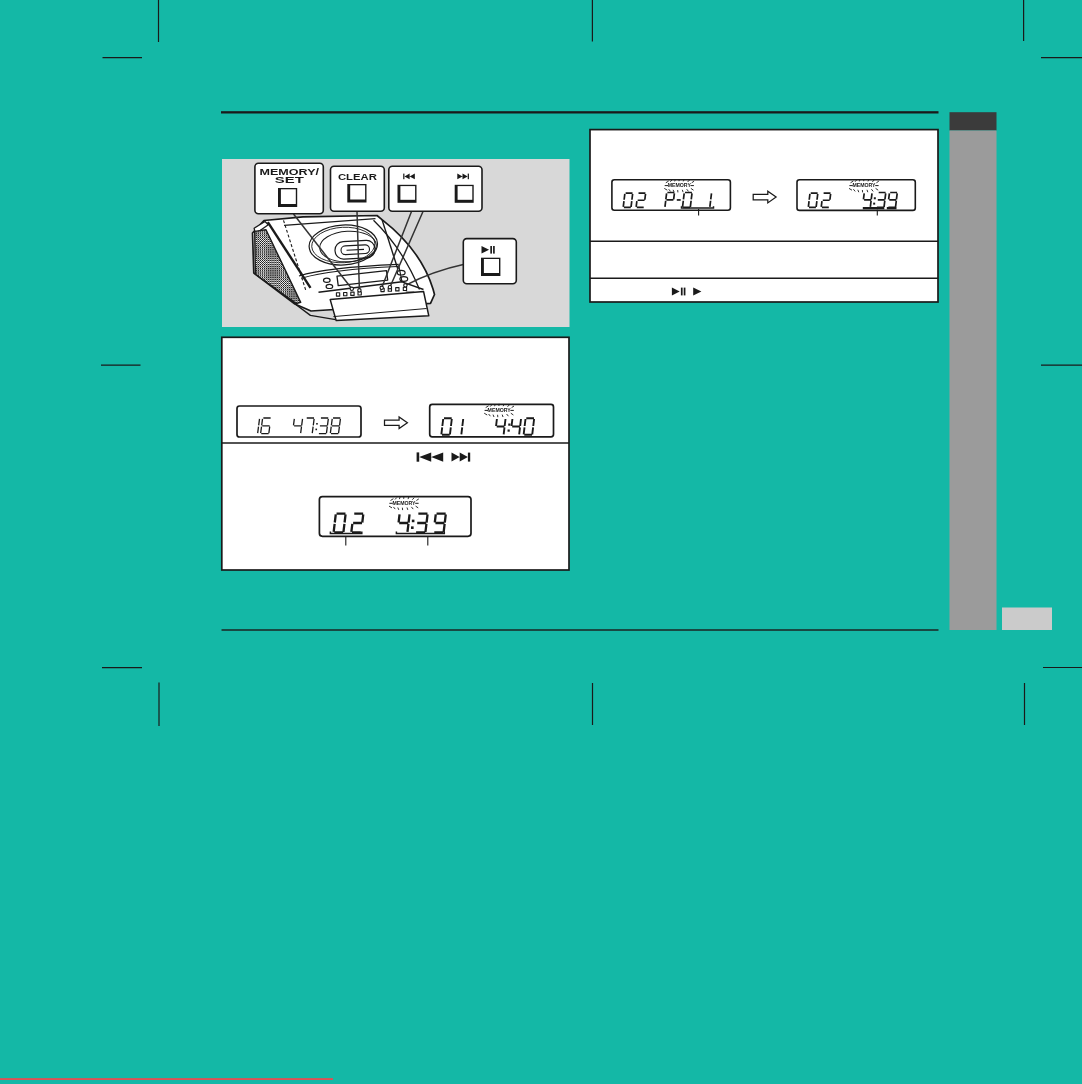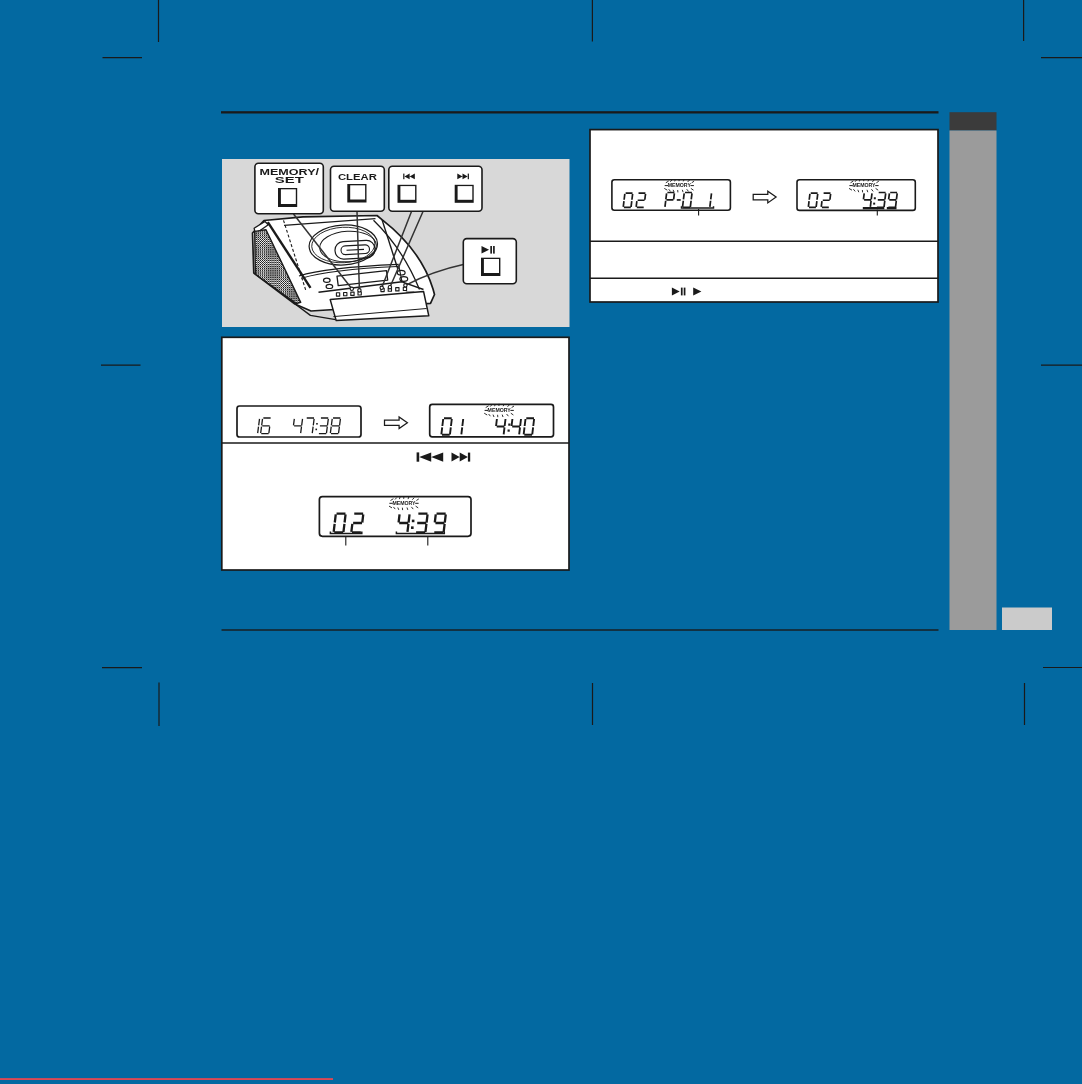--- a/index.html
+++ b/index.html
@@ -1,16 +1,16 @@
 <!DOCTYPE html>
 <html><head>
 <meta charset="utf-8">
 <style>
 html,body{margin:0;padding:0;background:#fff;}
-#page{position:relative;width:1082px;height:1084px;background:#0369a1;overflow:hidden;}
+#page{position:relative;width:1082px;height:1084px;background:#14b8a6;overflow:hidden;}
 svg{position:absolute;top:0;left:0;}
 </style>
 </head>
 <body>
 <div id="page">
 <svg width="1082" height="1084" viewBox="0 0 1082 1084">
 
 <path d="M158.5 0V42" stroke="#1a1a1a" stroke-width="1.2" fill="none"></path>
 
 <path d="M102.5 57.7H142" stroke="#1a1a1a" stroke-width="1.2" fill="none"></path>

